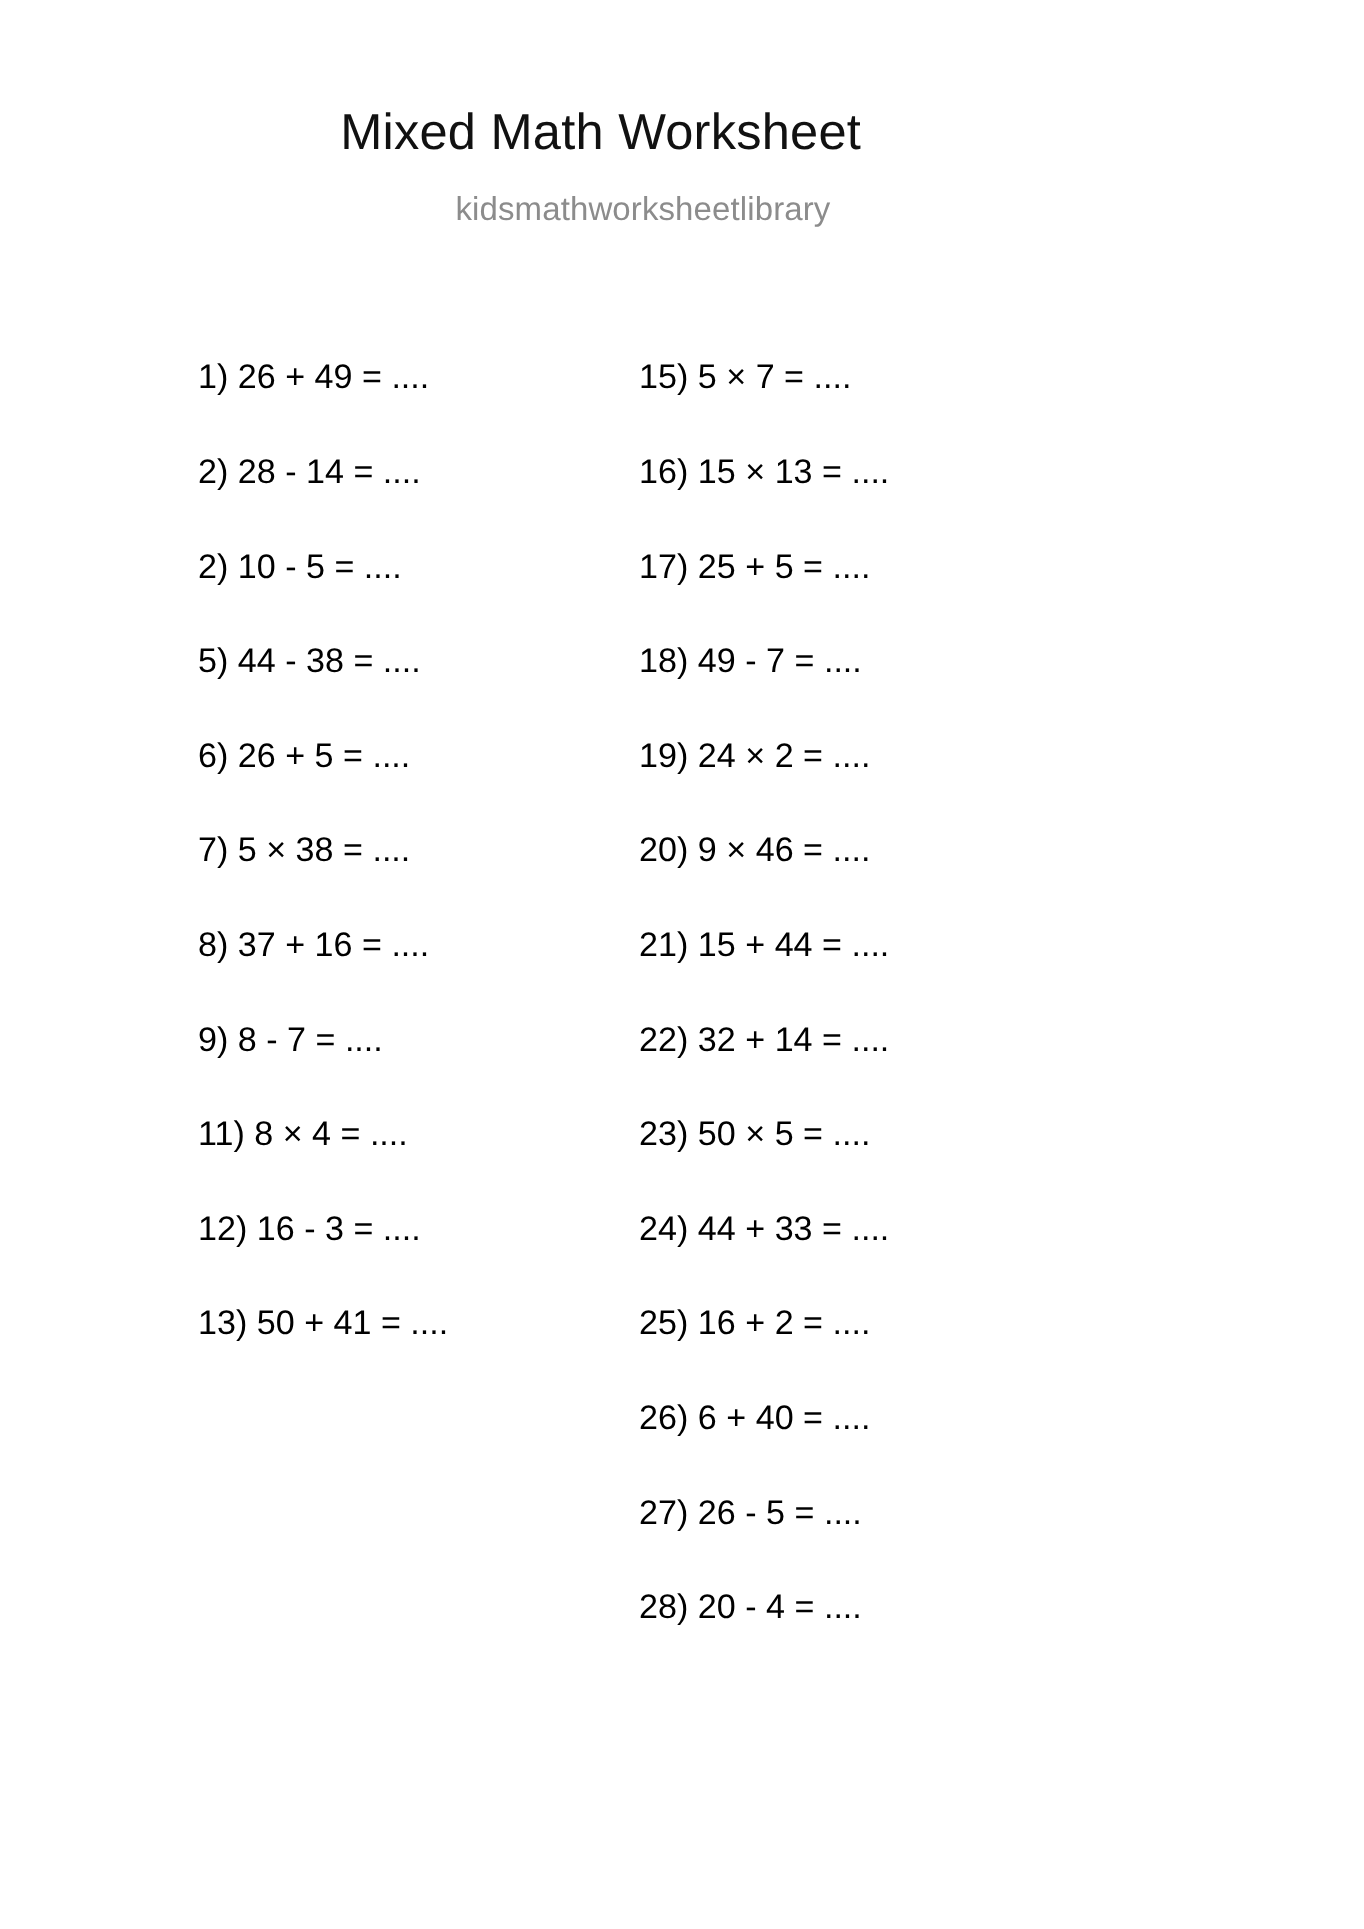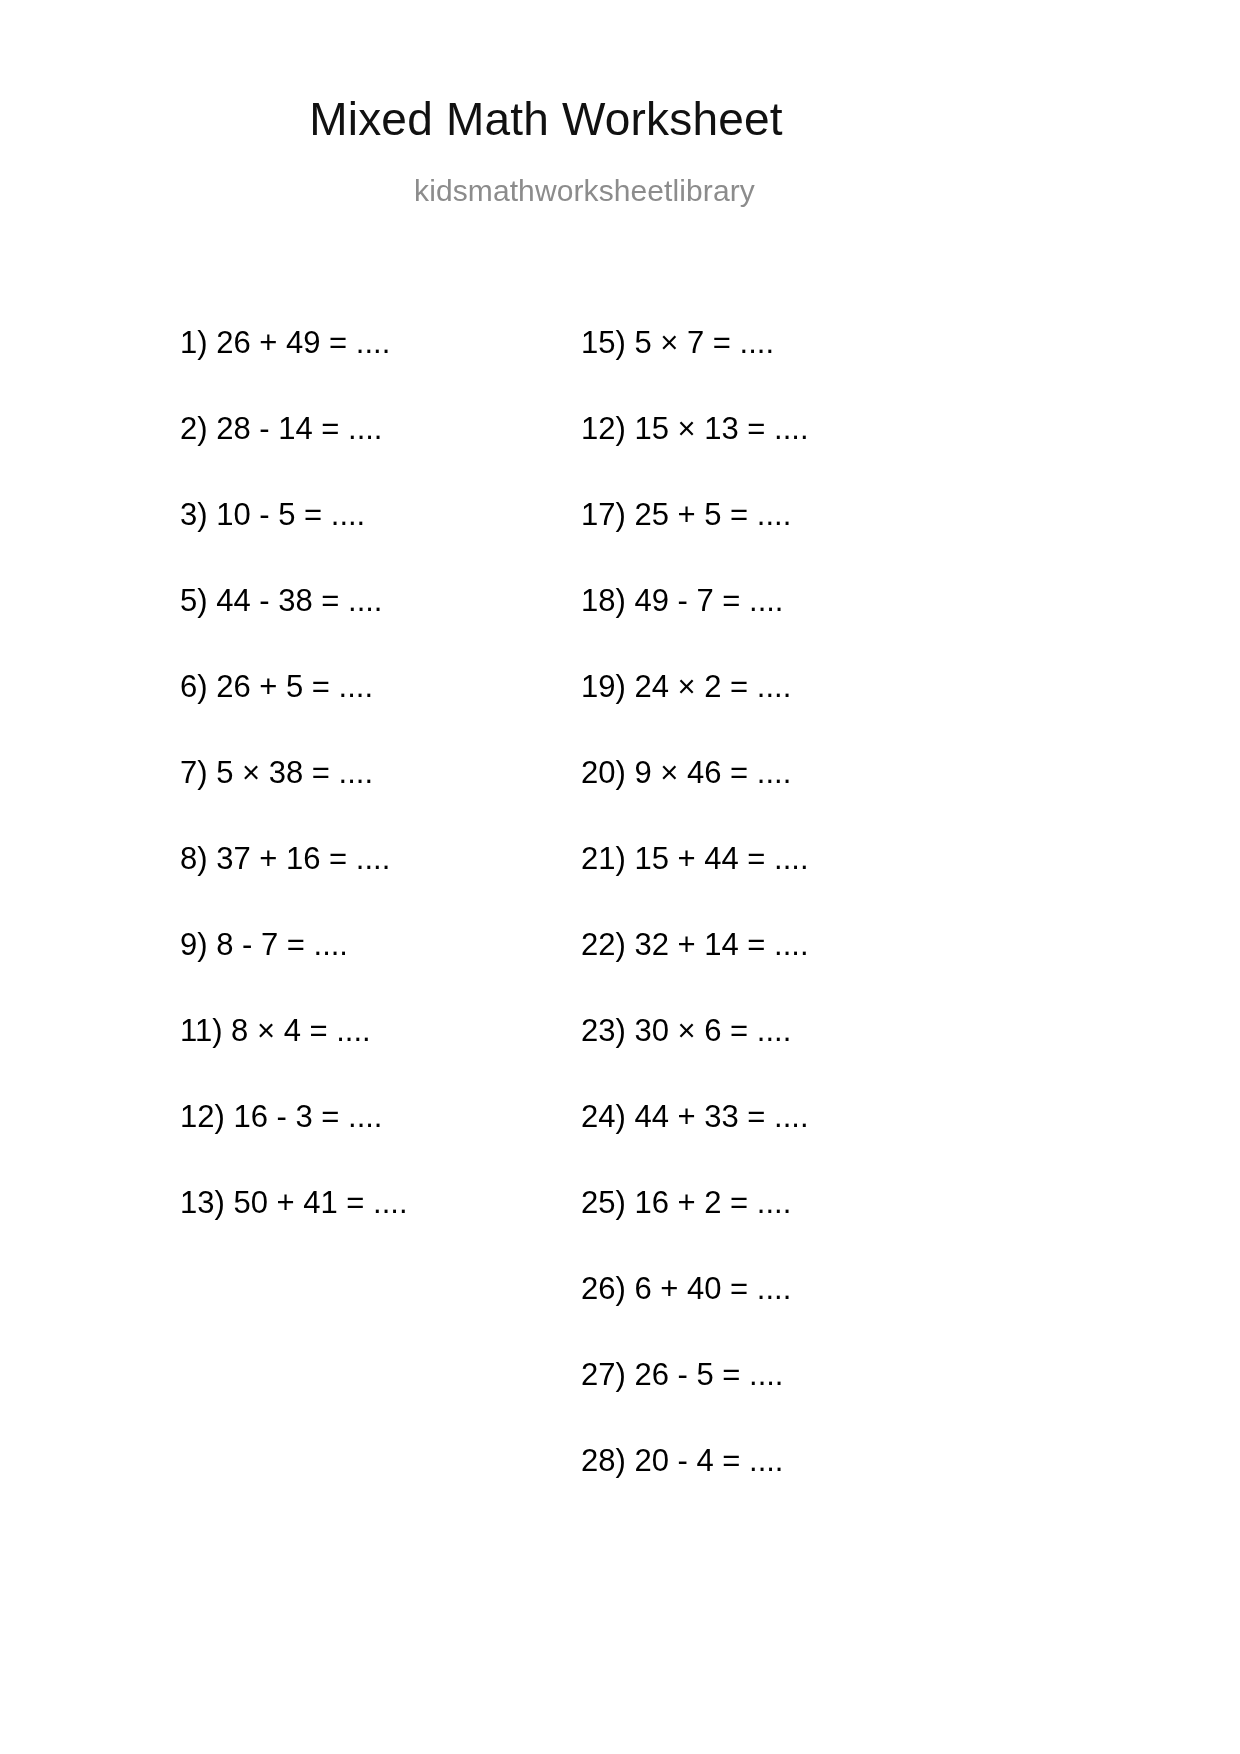--- a/index.html
+++ b/index.html
@@ -72,41 +72,41 @@
 <div class="sheet">
 
   <h1 class="title">Mixed Math Worksheet</h1>
   <div class="subtitle">kidsmathworksheetlibrary</div>
 
   <div class="problems">
 
     <div class="col col-left">
       <div class="problem">1) 26 + 49 = ....</div>
       <div class="problem">2) 28 - 14 = ....</div>
-      <div class="problem">3) 10 - 5 = ....</div>
+      <div class="problem">2) 10 - 5 = ....</div>
       <div class="problem">5) 44 - 38 = ....</div>
       <div class="problem">6) 26 + 5 = ....</div>
       <div class="problem">7) 5 × 38 = ....</div>
       <div class="problem">8) 37 + 16 = ....</div>
       <div class="problem">9) 8 - 7 = ....</div>
       <div class="problem">11) 8 × 4 = ....</div>
       <div class="problem">12) 16 - 3 = ....</div>
       <div class="problem">13) 50 + 41 = ....</div>
     </div>
 
     <div class="col col-right">
       <div class="problem">15) 5 × 7 = ....</div>
-      <div class="problem">12) 15 × 13 = ....</div>
+      <div class="problem">16) 15 × 13 = ....</div>
       <div class="problem">17) 25 + 5 = ....</div>
       <div class="problem">18) 49 - 7 = ....</div>
       <div class="problem">19) 24 × 2 = ....</div>
       <div class="problem">20) 9 × 46 = ....</div>
       <div class="problem">21) 15 + 44 = ....</div>
       <div class="problem">22) 32 + 14 = ....</div>
-      <div class="problem">23) 30 × 6 = ....</div>
+      <div class="problem">23) 50 × 5 = ....</div>
       <div class="problem">24) 44 + 33 = ....</div>
       <div class="problem">25) 16 + 2 = ....</div>
       <div class="problem">26) 6 + 40 = ....</div>
       <div class="problem">27) 26 - 5 = ....</div>
       <div class="problem">28) 20 - 4 = ....</div>
     </div>
 
   </div>
 </div>
 

